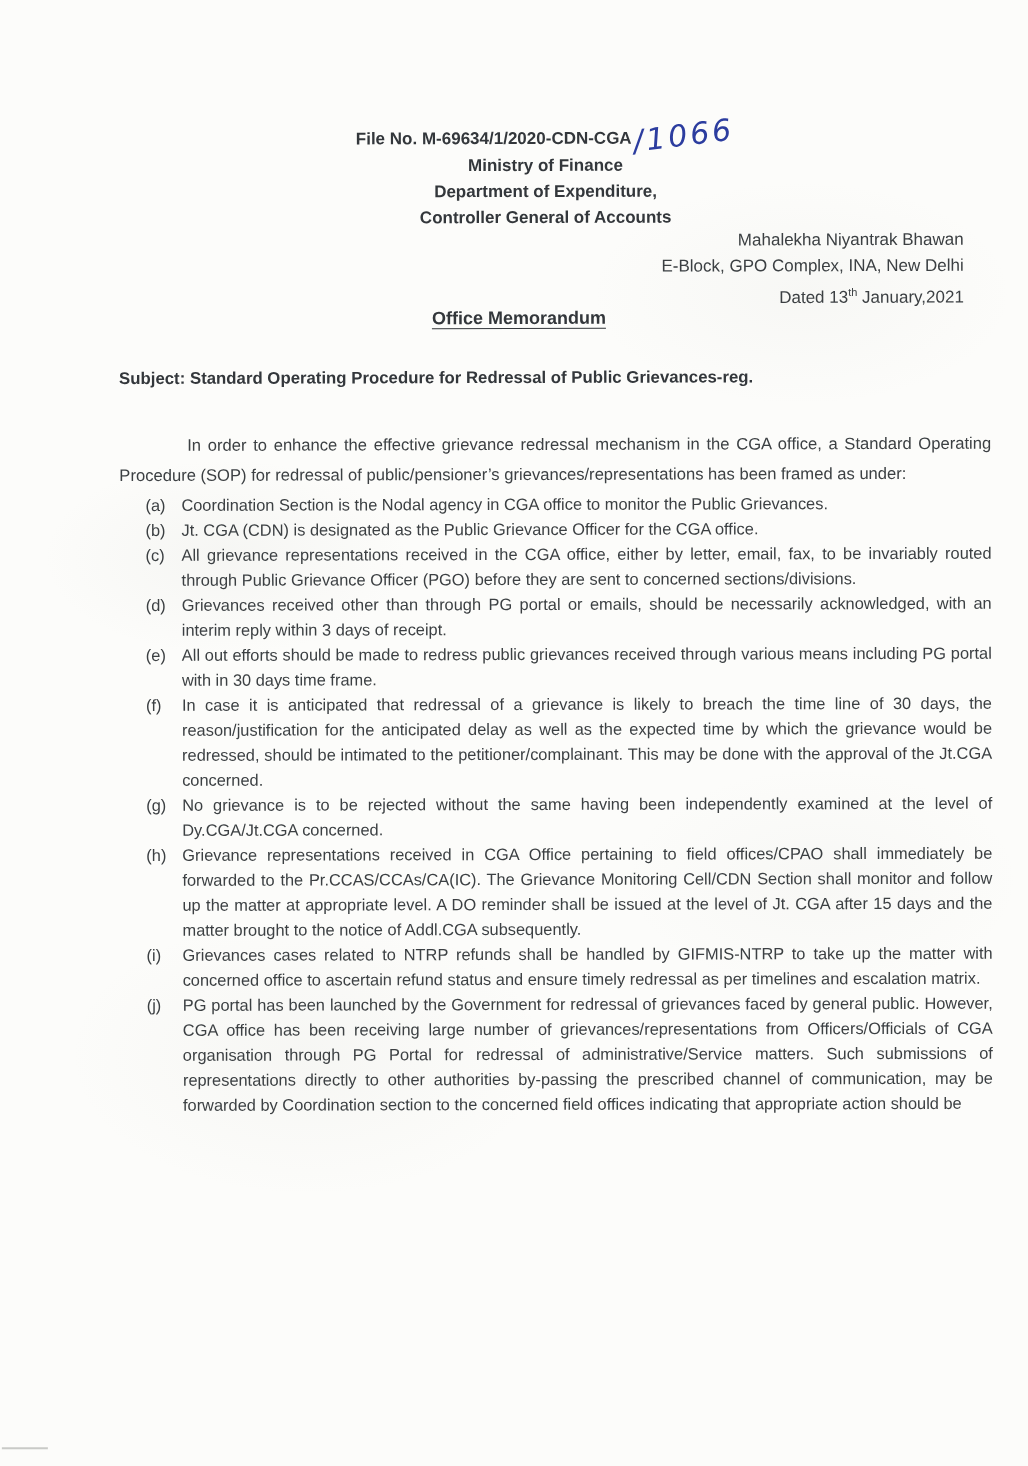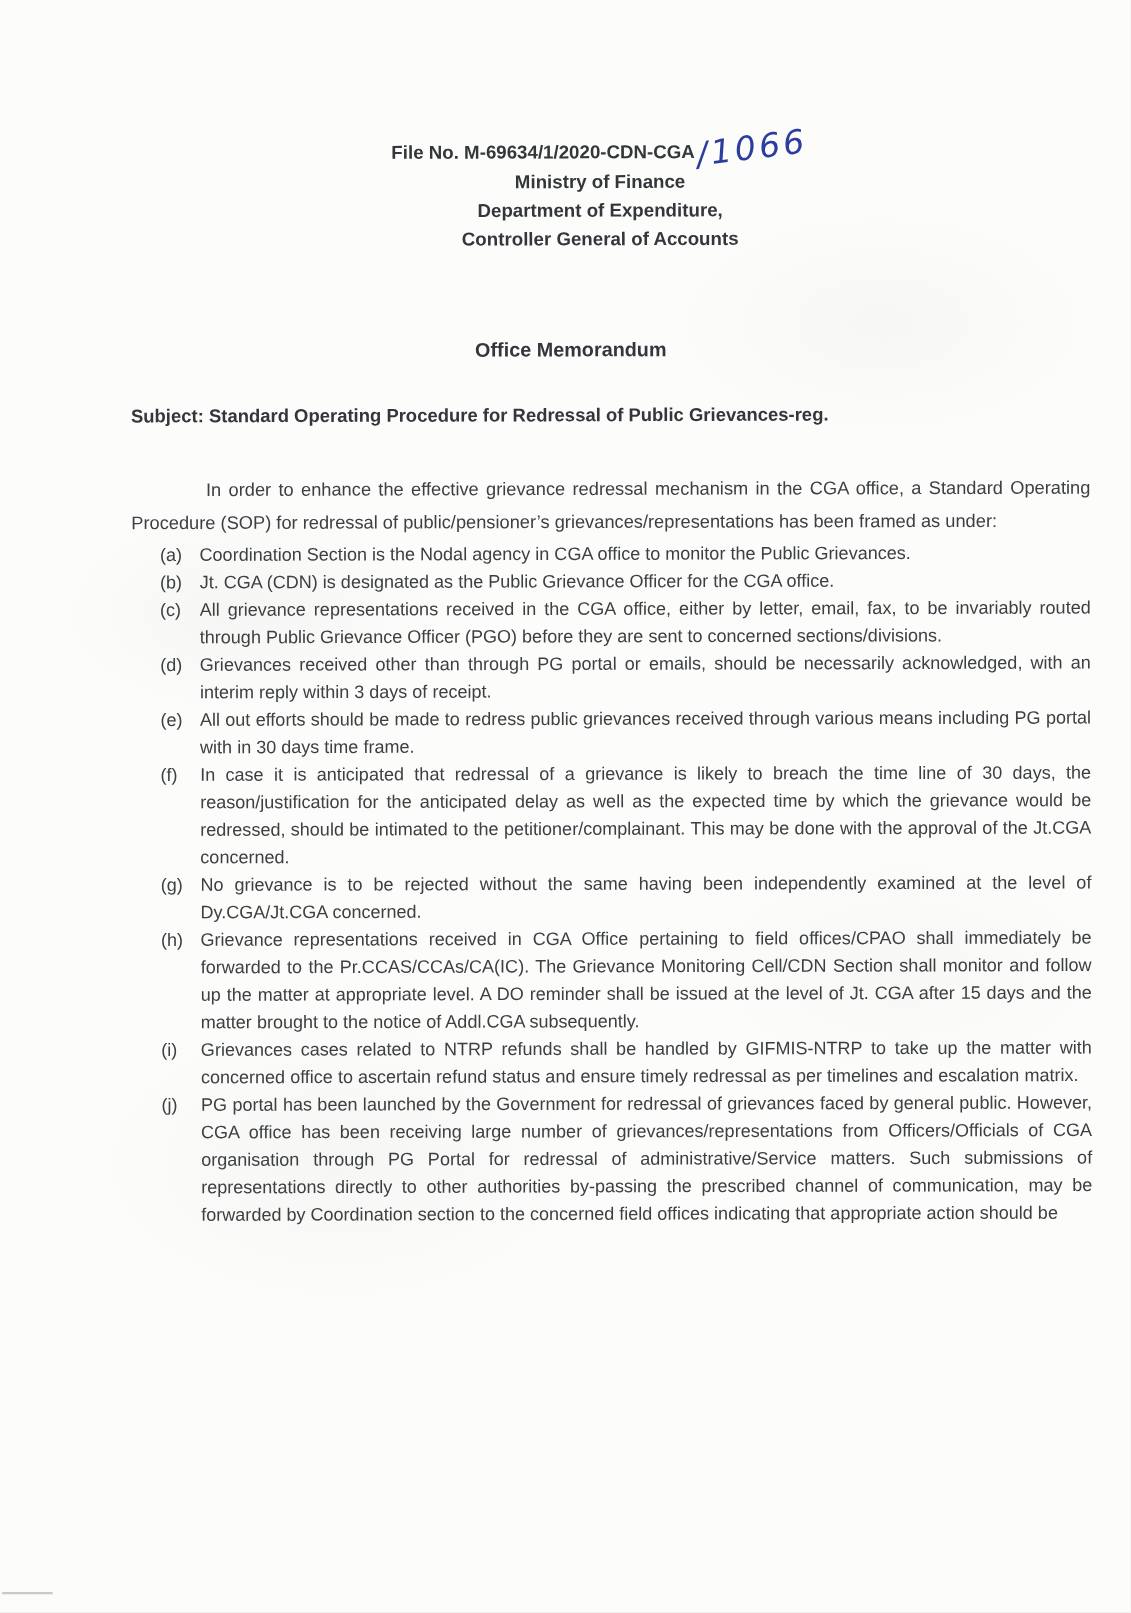--- a/index.html
+++ b/index.html
@@ -60,20 +60,21 @@
 
   .memo-title {
     position: absolute;
     top: 308px; left: 12px; right: 0;
     text-align: center;
     font-size: 18px;
     font-weight: bold;
     color: var(--ink-bold, #33373b);
   }
   .memo-title span {
+    text-decoration: underline;
     text-underline-offset: 4px;
   }
 
   .subject-line {
     position: absolute;
     top: 368px; left: 120px; right: 40px;
     font-size: 16.8px;
     font-weight: bold;
     color: var(--ink-bold, #33373b);
   }
@@ -116,20 +117,25 @@
 <div class="page">
   <div class="content">
 
     <div class="header-block">
       <div class="fileno-line"><span>File No. M-69634/1/2020-CDN-CGA</span><span class="handwritten">/1066</span></div>
       <div>Ministry of Finance</div>
       <div>Department of Expenditure,</div>
       <div>Controller General of Accounts</div>
     </div>
 
+    <div class="address-block">
+      <div>Mahalekha Niyantrak Bhawan</div>
+      <div>E-Block, GPO Complex, INA, New Delhi</div>
+      <div><span>Dated 13</span><sup>th</sup><span> January,2021</span></div>
+    </div>
 
     <div class="memo-title"><span>Office Memorandum</span></div>
 
     <div class="subject-line">Subject: Standard Operating Procedure for Redressal of Public Grievances-reg.</div>
 
     <div class="body-block">
       <p class="intro">In order to enhance the effective grievance redressal mechanism in the CGA office, a Standard Operating Procedure (SOP) for redressal of public/pensioner’s grievances/representations has been framed as under:</p>
 
       <ol class="sop-list">
         <li class="item">

